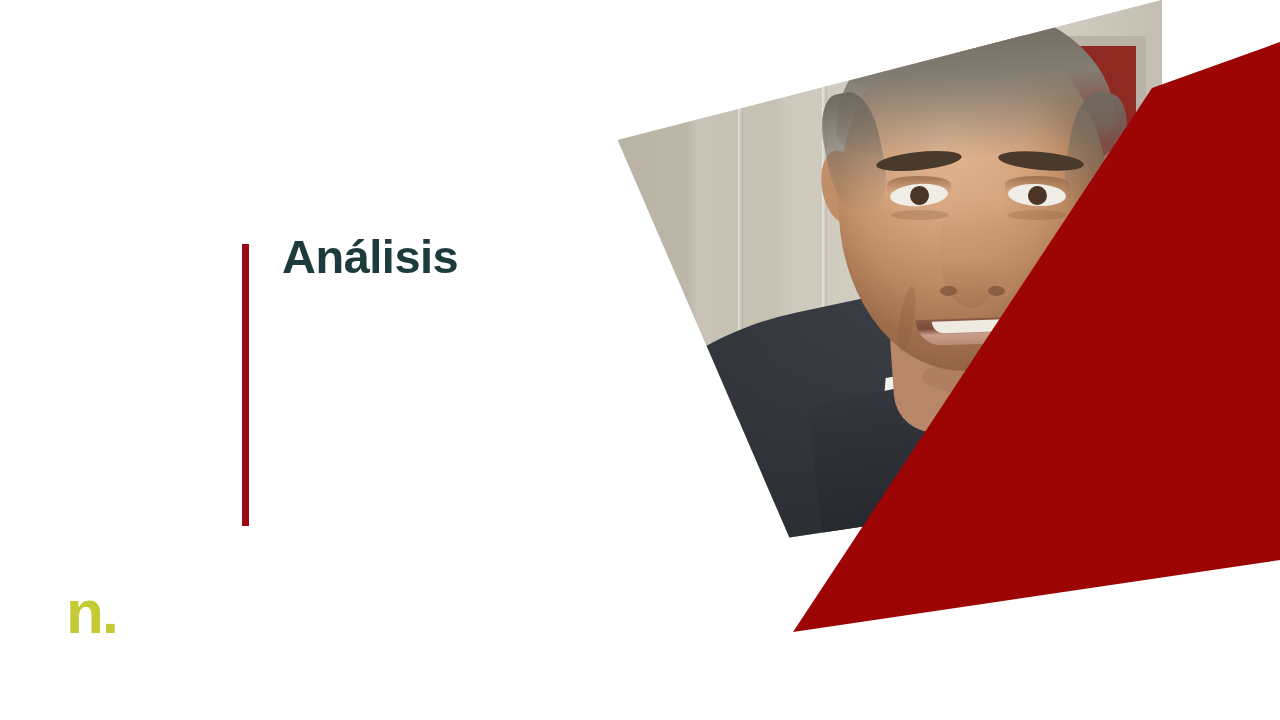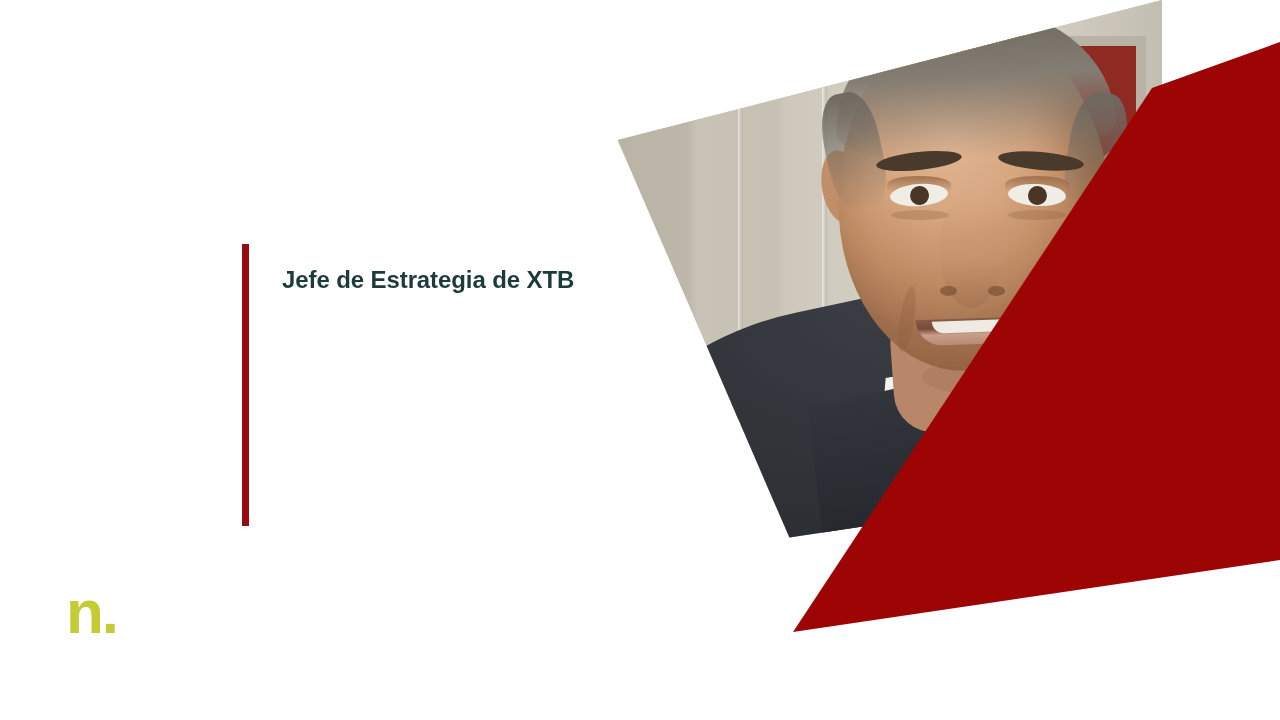--- a/index.html
+++ b/index.html
@@ -438,19 +438,19 @@
   </div>
 
   <svg id="red-band" viewBox="0 0 1280 720">
     <polygon points="1152,88 1280,42 1280,560 793,632" fill="#9d0505"></polygon>
     <polygon points="793,632 1280,560 1280,600 806,660" fill="#9d0505" opacity="0"></polygon>
   </svg>
 
   <div id="text-block">
     <div id="accent-bar"></div>
     <div id="text-lines">
-      <p class="person-role">Jefe de Estrategia de XTB</p>
+      <h1 class="headline">Análisis</h1>
     </div>
   </div>
 
   <div id="brand-logo">n.</div>
 
 </div>
 
 </body></html>

